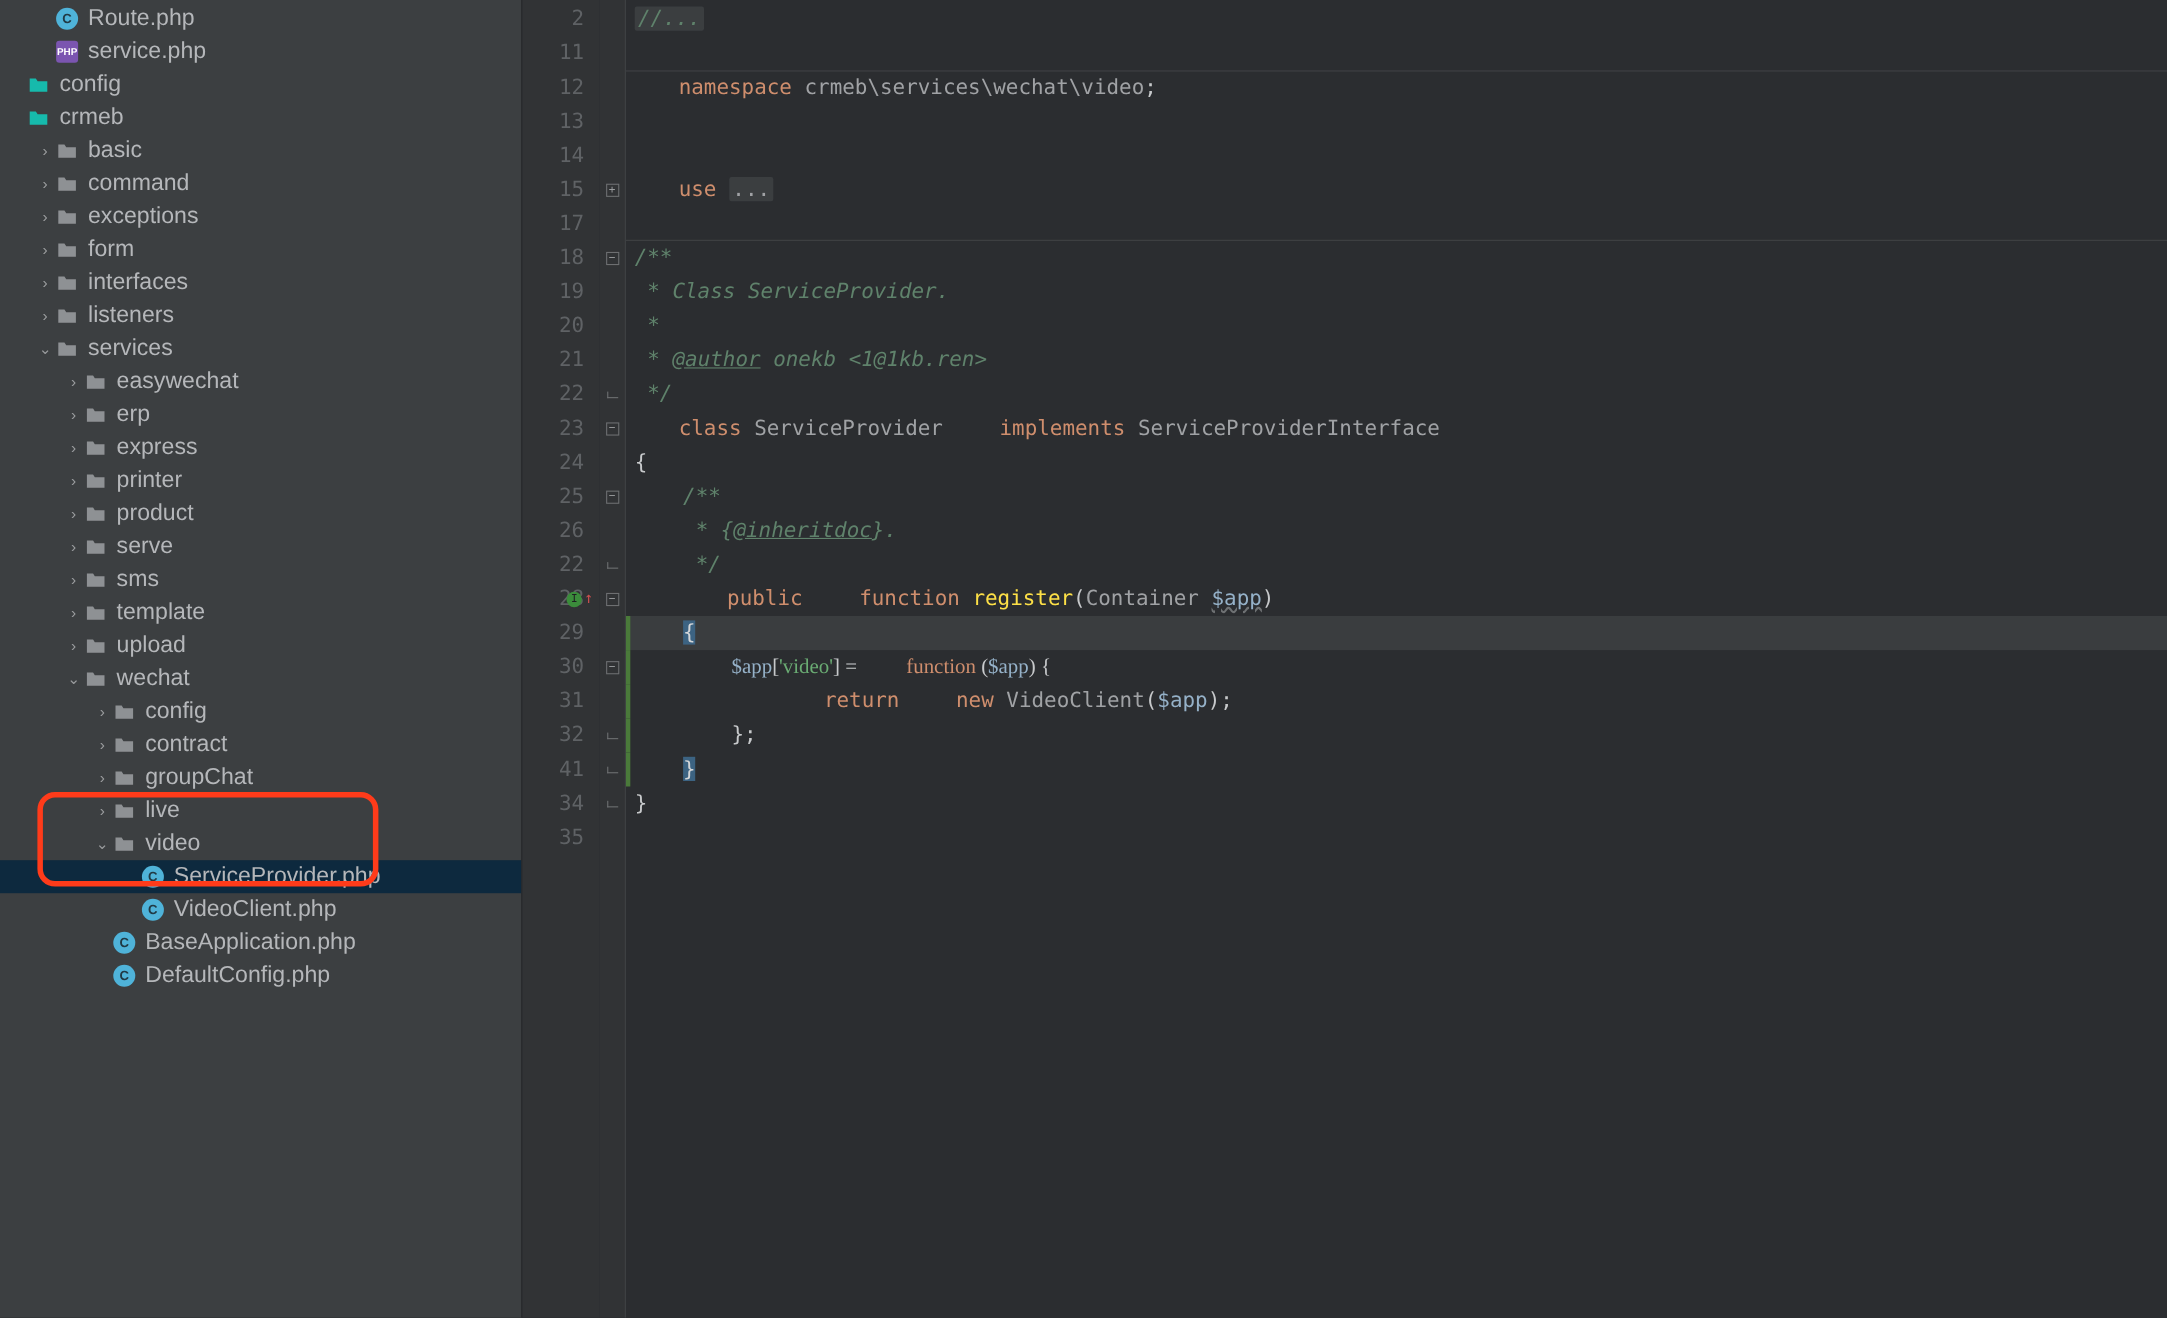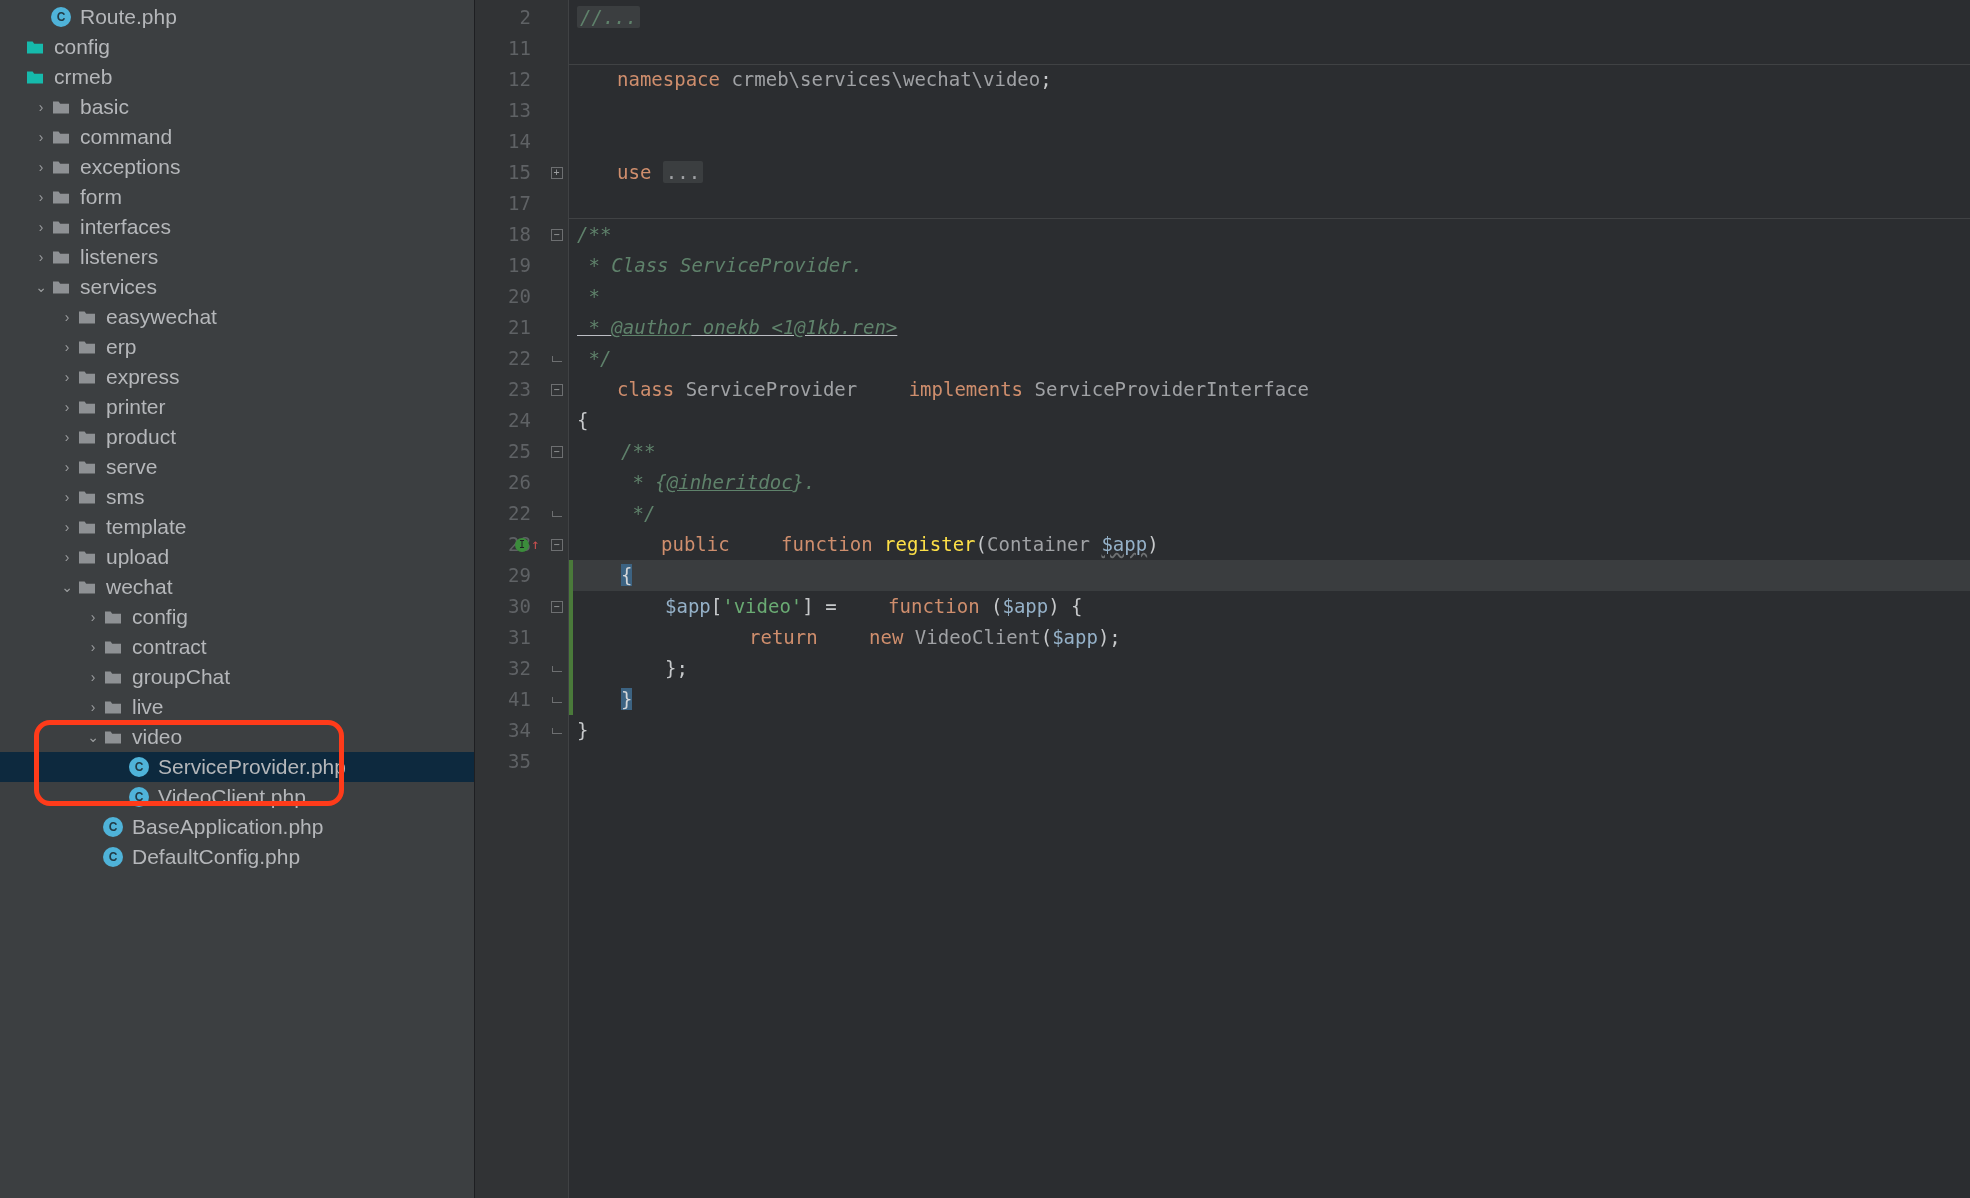--- a/index.html
+++ b/index.html
@@ -189,20 +189,28 @@
 
 <div class="app">
   <div class="sidebar" id="sidebar">
       <div class="tree-row">
         <span class="indent" style="width: 26px;"></span>
         <span class="arrow none">›</span>
         <span class="ficon">
           <span class="phpclass">C</span>
         </span>
         <span>Route.php</span>
+      </div>
+      <div class="tree-row">
+        <span class="indent" style="width: 26px;"></span>
+        <span class="arrow none">›</span>
+        <span class="ficon">
+          <span class="phpfile">PHP</span>
+        </span>
+        <span>service.php</span>
       </div>
       <div class="tree-row">
         <span class="indent" style="width: 0px;"></span>
         <span class="arrow none">›</span>
         <span class="ficon folder-teal">
           <svg viewBox="0 0 24 20" fill="currentColor">
             <path d="M2 3h7l2 3h11v12H2z"></path>
           </svg>
         </span>
         <span>config</span>
@@ -556,30 +564,30 @@
         <div class="cl"><span style="padding-left: 0px;"><span class="com hl-box">//...</span></span></div>
         <div class="cl"><span style="padding-left: 0px;"></span></div>
         <div class="cl"><div class="hsep" style="top: 0px;"></div><span style="padding-left: 0px;"><span class="kw">namespace </span><span class="ns">crmeb\services\wechat\video</span><span class="brace">;</span></span></div>
         <div class="cl"><span style="padding-left: 0px;"></span></div>
         <div class="cl"><span style="padding-left: 0px;"></span></div>
         <div class="cl"><span style="padding-left: 0px;"><span class="kw">use </span><span class="ident hl-box">...</span></span></div>
         <div class="cl"><div class="hsep" style="bottom: 0px;"></div><span style="padding-left: 0px;"></span></div>
         <div class="cl"><span style="padding-left: 0px;"><span class="doc">/**</span></span></div>
         <div class="cl"><span style="padding-left: 0px;"><span class="doc"> * Class ServiceProvider.</span></span></div>
         <div class="cl"><span style="padding-left: 0px;"><span class="doc"> *</span></span></div>
-        <div class="cl"><span style="padding-left: 0px; text-decoration: underline;"><span class="doc"> * </span><span class="doctag">@author</span><span class="doc"> onekb &lt;1@1kb.ren&gt;</span></span></div>
+        <div class="cl"><span style="padding-left: 0px;"><span class="doc"> * </span><span class="doctag">@author</span><span class="doc"> onekb &lt;1@1kb.ren&gt;</span></span></div>
         <div class="cl"><span style="padding-left: 0px;"><span class="doc"> */</span></span></div>
         <div class="cl"><span style="padding-left: 0px;"><span class="kw">class </span><span class="ident">ServiceProvider </span><span class="kw">implements </span><span class="ident">ServiceProviderInterface</span></span></div>
         <div class="cl"><span style="padding-left: 0px;"><span class="brace">{</span></span></div>
         <div class="cl"><span style="padding-left: 44px;"><span class="doc">/**</span></span></div>
         <div class="cl"><span style="padding-left: 44px;"><span class="doc"> * {</span><span class="doctag">@inheritdoc</span><span class="doc">}.</span></span></div>
         <div class="cl"><span style="padding-left: 44px;"><span class="doc"> */</span></span></div>
         <div class="cl"><span style="padding-left: 44px;"><span class="kw">public </span><span class="kw">function </span><span class="fn">register</span><span class="brace">(</span><span class="type">Container </span><span class="var warn-und">$app</span><span class="brace">)</span></span></div>
         <div class="cl cur"><div class="green-bar"></div><span style="padding-left: 44px;"><span class="brace brace-hl">{</span></span></div>
-        <div class="cl"><div class="green-bar"></div><span style="padding-left: 88px;"><span class="var">$app</span><span class="brace">[</span><span class="str">'video'</span><span class="brace">] = </span><span class="kw">function </span><span class="brace">(</span><span class="var">$app</span><span class="brace">) {</span></span></div>
+        <div class="cl"><div class="green-bar"></div><span style="padding-left: 88px; font-family: Liberation Serif, serif;"><span class="var">$app</span><span class="brace">[</span><span class="str">'video'</span><span class="brace">] = </span><span class="kw">function </span><span class="brace">(</span><span class="var">$app</span><span class="brace">) {</span></span></div>
         <div class="cl"><div class="green-bar"></div><span style="padding-left: 132px;"><span class="kw">return </span><span class="kw">new </span><span class="ident">VideoClient</span><span class="brace">(</span><span class="var">$app</span><span class="brace">);</span></span></div>
         <div class="cl"><div class="green-bar"></div><span style="padding-left: 88px;"><span class="brace">};</span></span></div>
         <div class="cl"><div class="green-bar"></div><span style="padding-left: 44px;"><span class="brace brace-hl">}</span></span></div>
         <div class="cl"><span style="padding-left: 0px;"><span class="brace">}</span></span></div>
         <div class="cl"><span style="padding-left: 0px;"></span></div>
       </div>
   </div>
 </div>
 
 </body></html>

